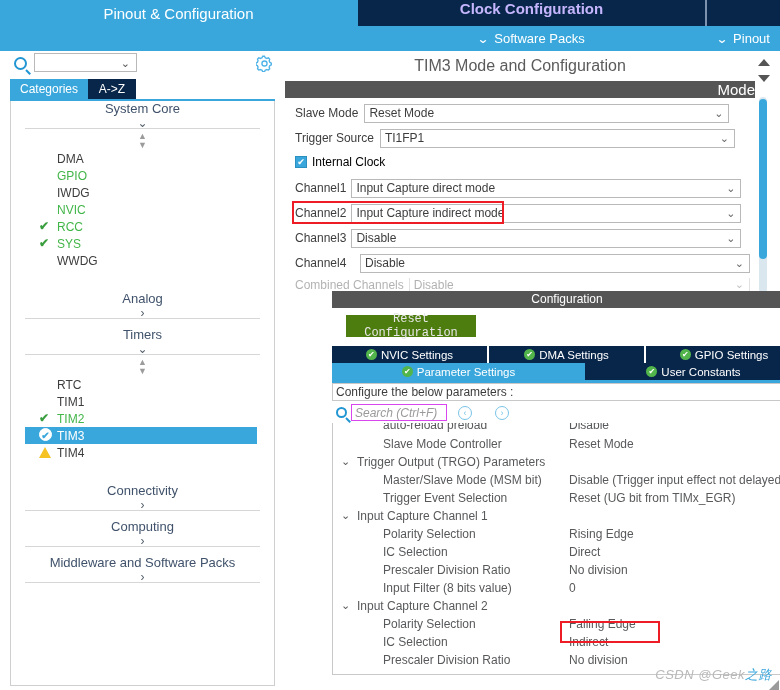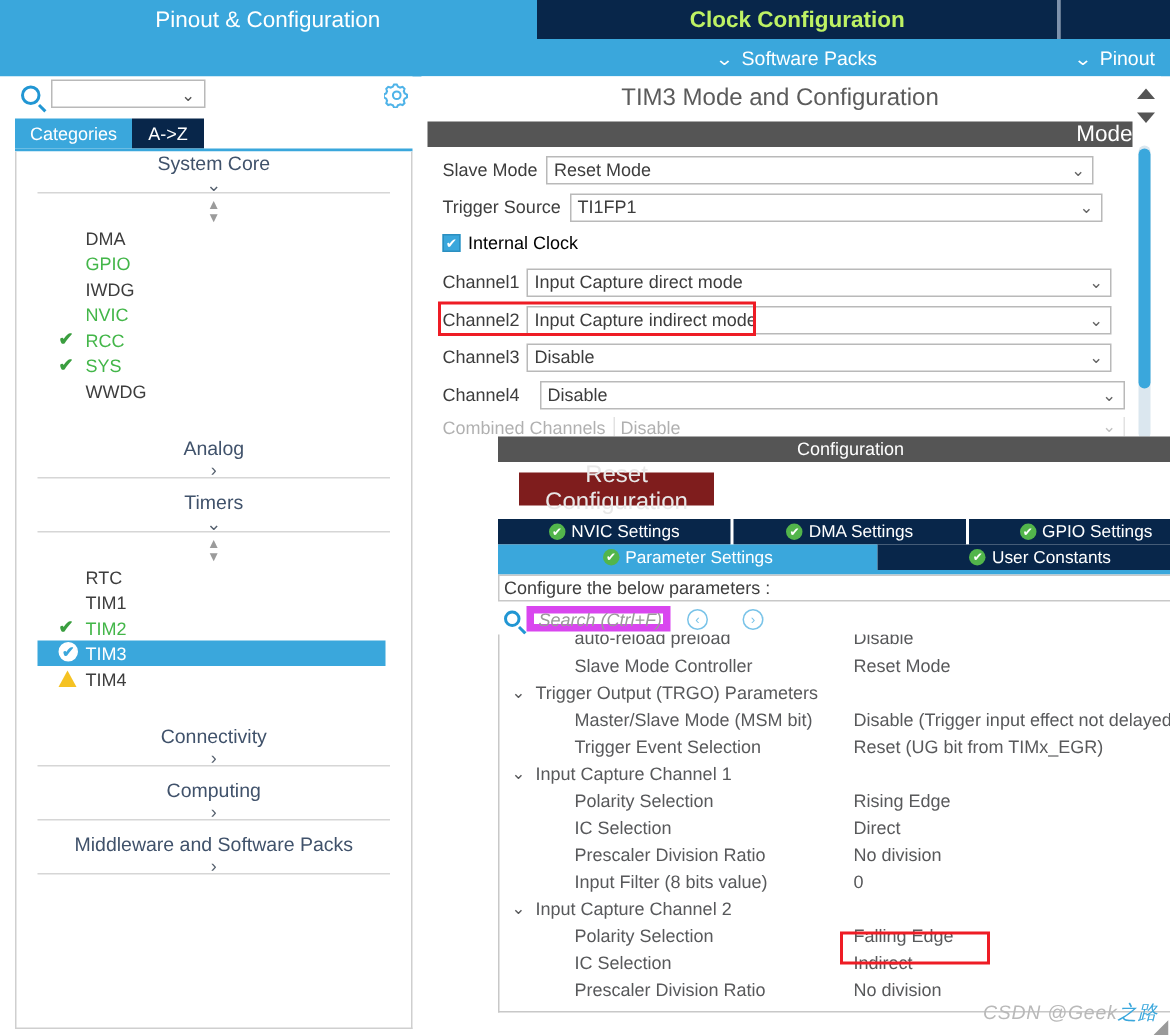--- a/index.html
+++ b/index.html
@@ -14,22 +14,22 @@
 
   
   .topbar { position:absolute; left:0; top:0; width:672px; height:26px; background:#3aa7dc; }
   .tab-pinout {
     position:absolute; left:0; top:0; width:357px; height:26px;
     background:#3aa7dc; color:#ffffff; font-size:15px;
     display:flex; align-items:center; justify-content:center;
   }
   .tab-clock {
     position:absolute; left:358px; top:0; width:347px; height:26px;
-    background:#08264a; color:#bef264; font-size:15px; font-weight:bold;
-    display:flex; align-items:center; justify-content:center;
+    background:#08264a; color:#c4b5fd; font-size:15px; font-weight:bold;
+    display:flex; justify-content:center;
   }
   .tab-divider { position:absolute; left:705px; top:0; width:2px; height:26px; background:#7d92ae; }
   .tab-rest { position:absolute; left:707px; top:0; width:73px; height:26px; background:#08264a; }
 
   
   .secondrow { position:absolute; left:0; top:26px; width:780px; height:25px; background:#3aa7dc; }
   .sp-btn {
     position:absolute; top:26px; height:25px; color:#ffffff; font-size:13px;
     display:flex; align-items:center; gap:6px;
   }
@@ -141,22 +141,22 @@
   .vscroll-thumb { position:absolute; background:#3aa7dc; width:8px; border-radius:4px;}
   .arrow-up, .arrow-down { position:absolute; width:0; height:0; }
   .arrow-up { border-left:6px solid transparent; border-right:6px solid transparent; border-bottom:7px solid #555; }
   .arrow-down { border-left:6px solid transparent; border-right:6px solid transparent; border-top:7px solid #555; }
 
   
   .config-panel { position:absolute; left:0; top:240px; width:493px; height:399px; background:#ffffff;margin-left:47px; }
   #config-band { position:absolute; left:4px; top:0; width:470px; height:17px; background:#555555; color:#fff; font-size:12px; text-align:center; line-height:17px;}
   .reset-btn {
     position:absolute; left:18px; top:24px; width:130px; height:22px;
-    background:#7f1d1d; color:#e8e8e8; font-size:16px;
-    display:flex; align-items:center; justify-content:center; border:none;
+    background:#4d7c0f; color:#e8e8e8; font-size:12px;
+    display:flex; align-items:center; justify-content:center; border:none;font-family:Liberation Mono, monospace;
   }
   .cfg-tab {
     position:absolute; height:17px; background:#08264a; color:#ffffff;
     font-size:11.5px; display:flex; align-items:center; justify-content:center; gap:4px;
   }
   .cfg-tab.active { background:#3aa7dc; }
   .ok-dot {
     display:inline-block; width:11px; height:11px; border-radius:50%;
     background:#52b54b; color:#ffffff; font-size:8px; line-height:11px; text-align:center;
   }
@@ -171,21 +171,21 @@
   .mag2 {
     position:absolute; left:4px; top:4px; width:11px; height:11px;
     border:2px solid #2196d3; border-radius:50%;
   }
   .mag2:after {
     content:""; position:absolute; left:8px; top:8px; width:6px; height:2px;
     background:#2196d3; transform: rotate(45deg); transform-origin:left center;
   }
   .search2 {
     position:absolute; left:19px; top:1px; width:96px; height:17px;
-    border:5px solid #d946ef; background:#ffffff; color:#9a9a9a;
+    border:1px solid #d946ef; background:#ffffff; color:#9a9a9a;
     font-style:italic; font-size:12px; padding-left:3px; display:flex; align-items:center;
   }
   .navbtn {
     position:absolute; top:3px; width:14px; height:14px; border:1px solid #79c3e8;
     border-radius:50%; color:#79c3e8; font-size:9px; line-height:12px; text-align:center;
   }
   .info-i {
     position:absolute; right:6px; top:2px; width:15px; height:15px; border-radius:50%;
     background:#3b3b3b; color:#ffffff; font-size:11px; font-weight:bold;
     line-height:15px; text-align:center; font-family:"Liberation Serif",serif;

